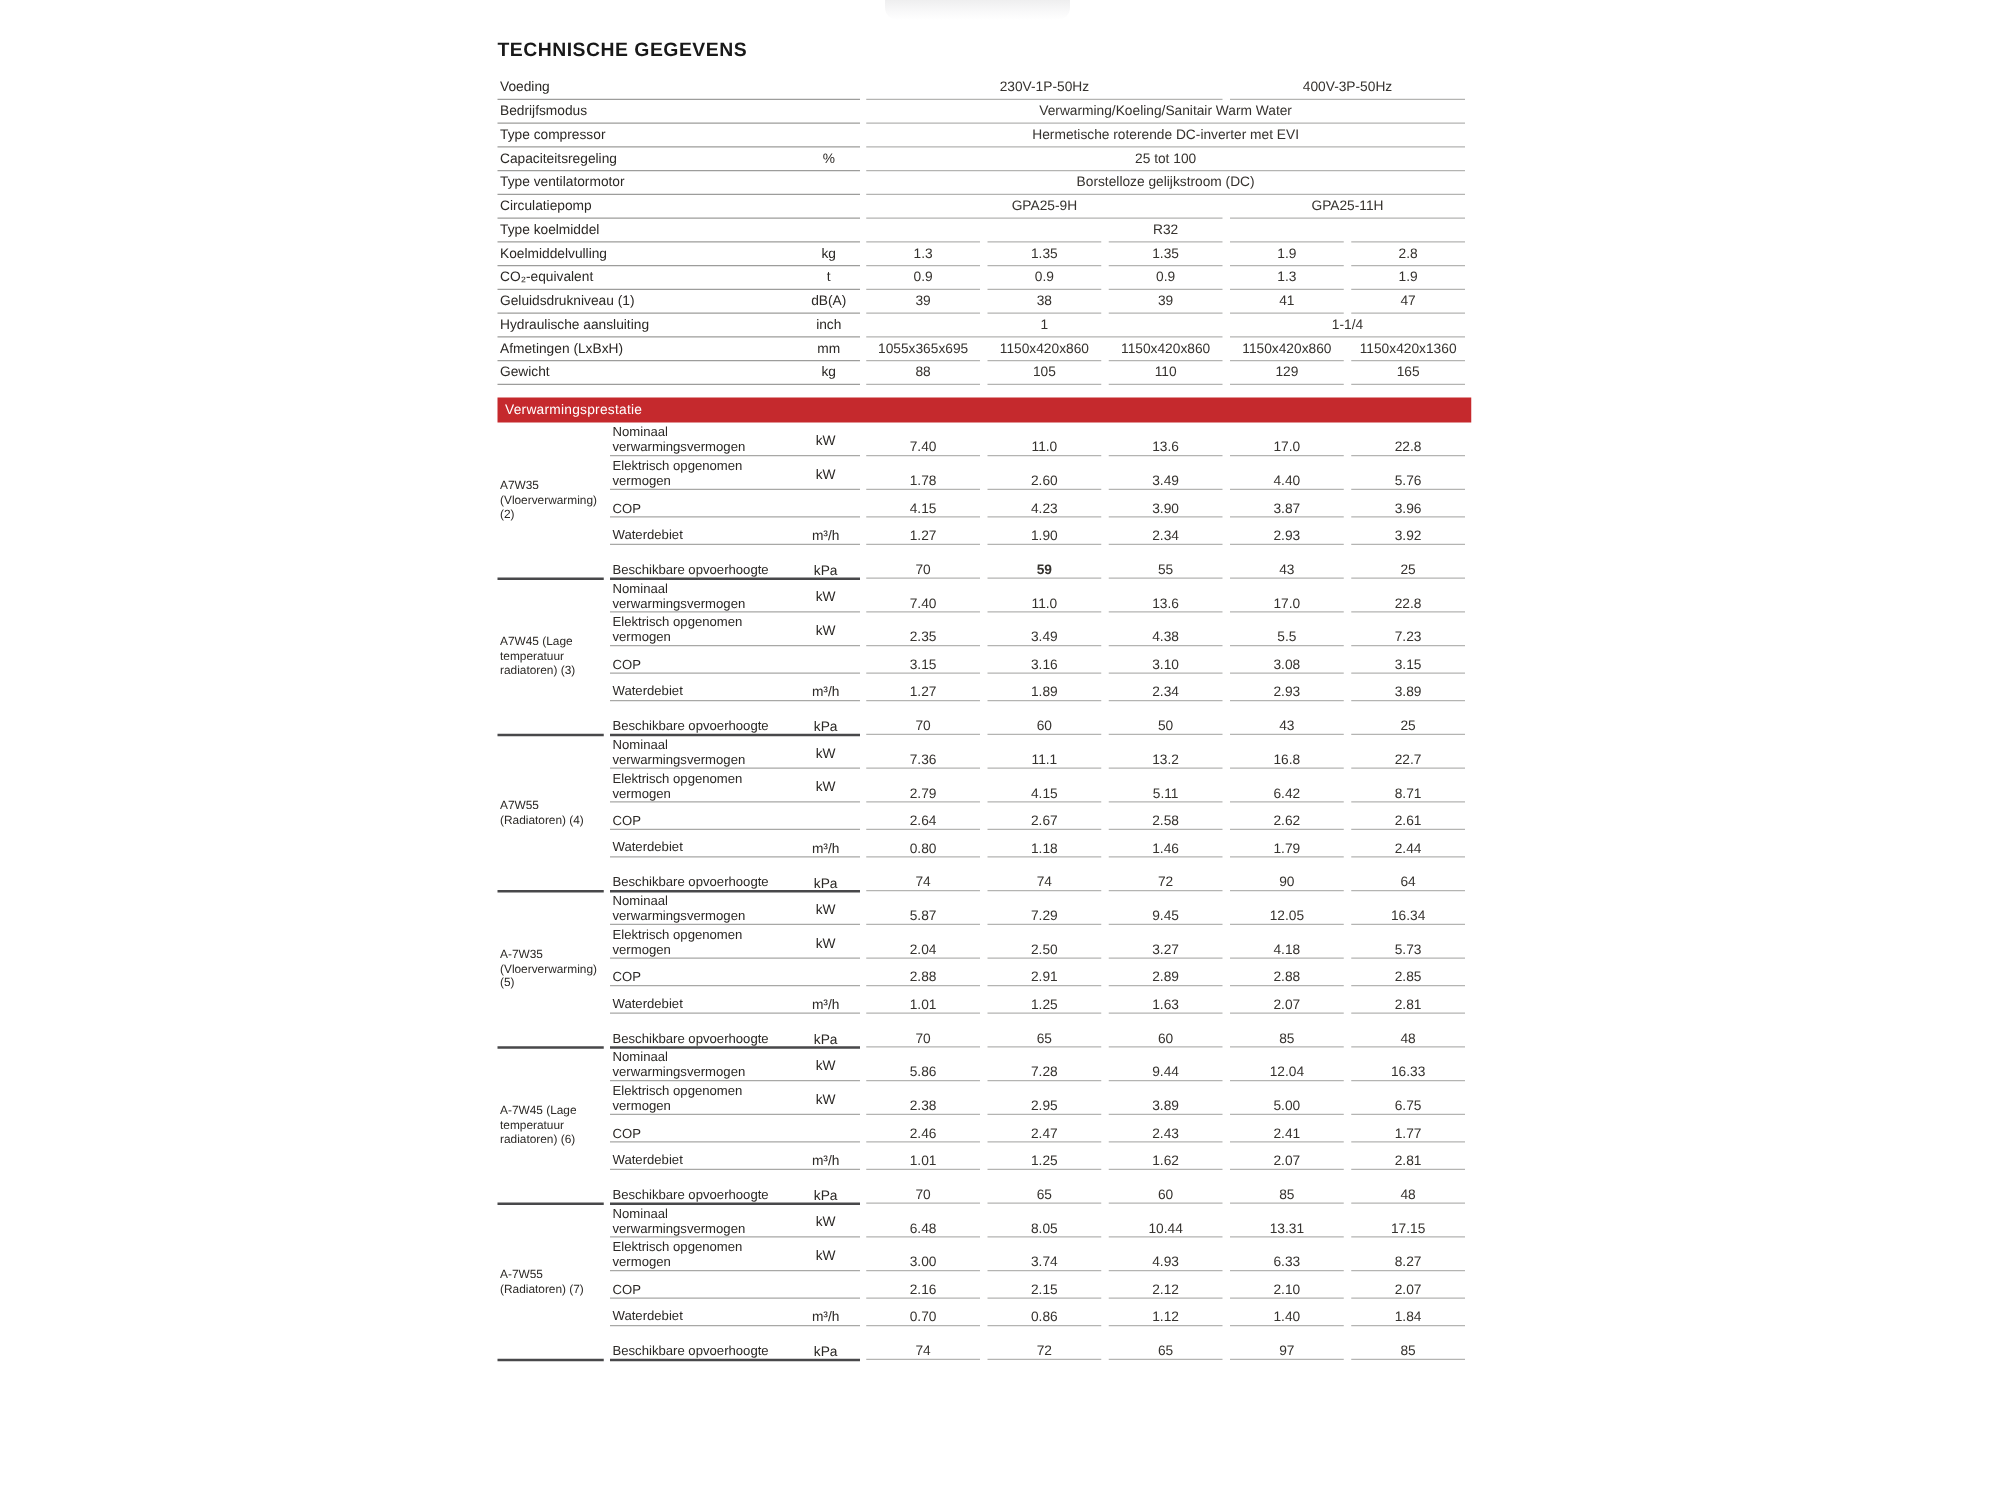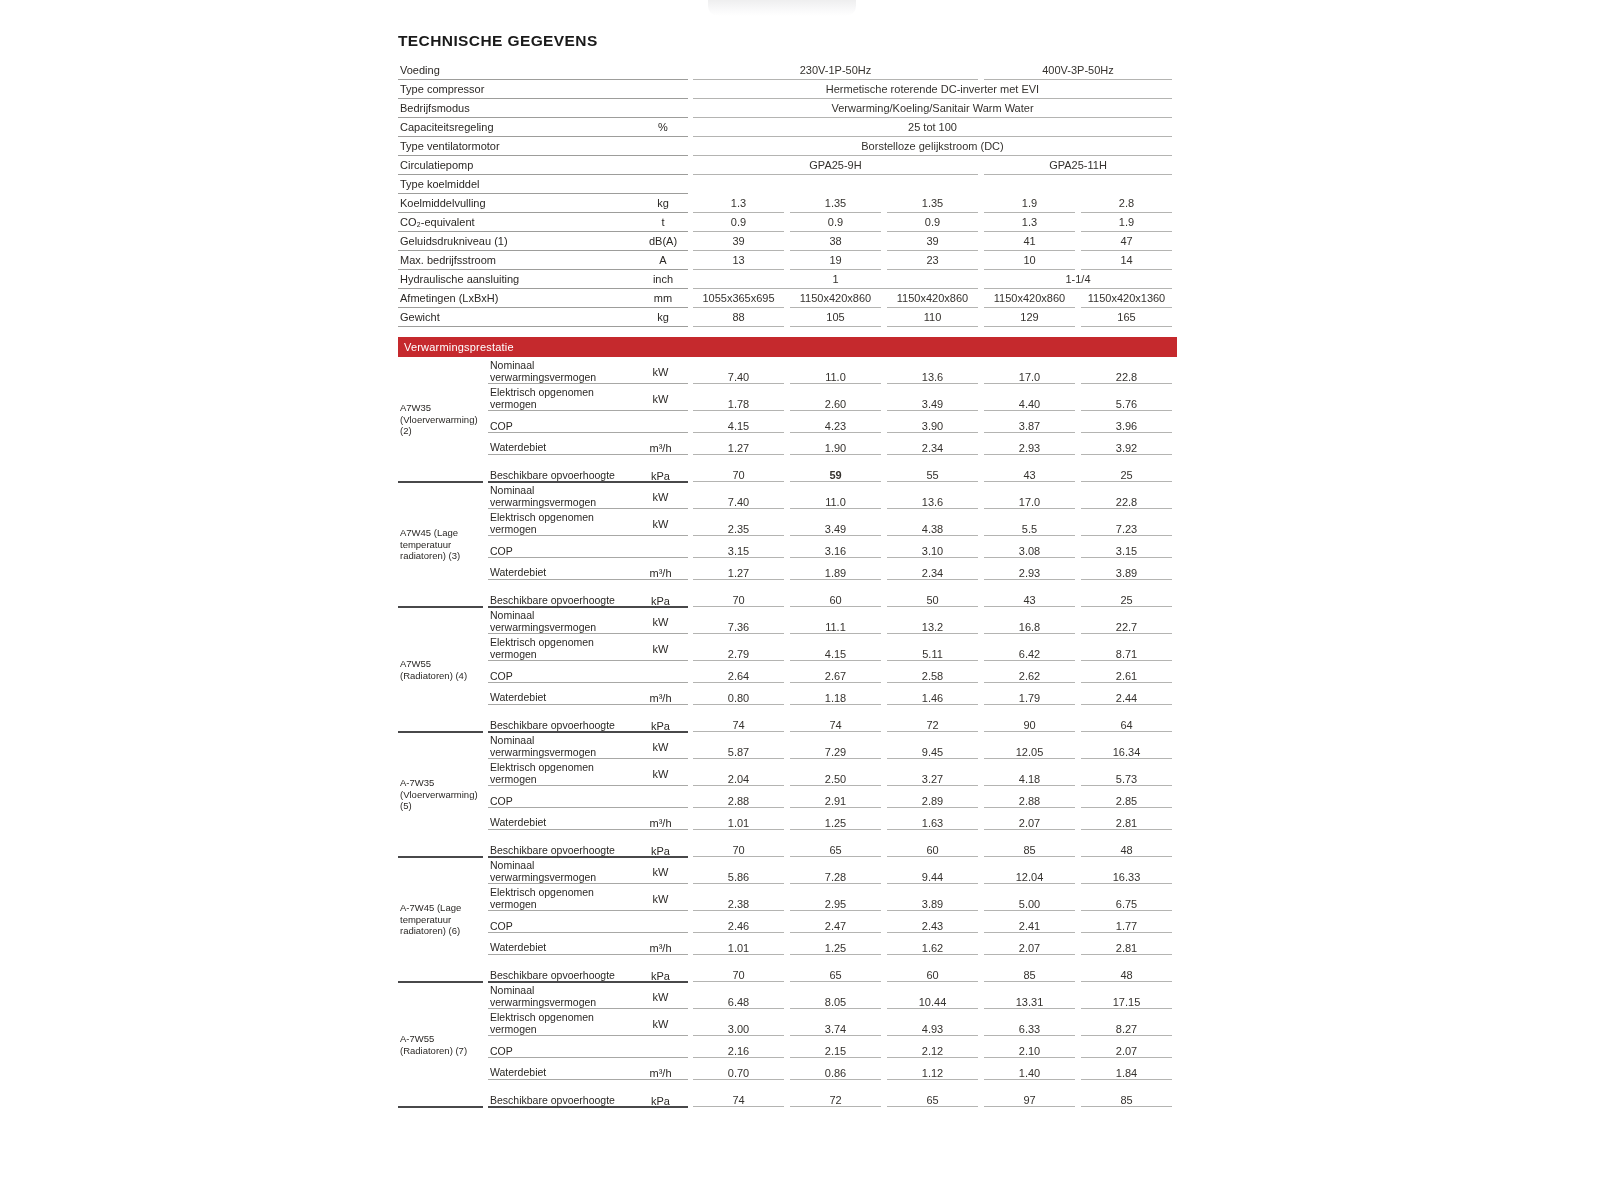--- a/index.html
+++ b/index.html
@@ -74,38 +74,38 @@
           <div class="s-label">Voeding</div>
           <div class="s-unit"></div>
         </div>
         <div class="vals">
           <div class="vcell" style="width: 285px;">230V-1P-50Hz</div>
           <div class="vcell" style="width: 188px;">400V-3P-50Hz</div>
         </div>
       </div>
       <div class="row srow">
         <div class="left-cell">
+          <div class="s-label">Bedrijfsmodus</div>
+          <div class="s-unit"></div>
+        </div>
+        <div class="vals">
+          <div class="vcell" style="width: 479px;">Verwarming/Koeling/Sanitair Warm Water</div>
+        </div>
+      </div>
+      <div class="row srow">
+        <div class="left-cell">
           <div class="s-label">Type compressor</div>
           <div class="s-unit"></div>
         </div>
         <div class="vals">
           <div class="vcell" style="width: 479px;">Hermetische roterende DC-inverter met EVI</div>
         </div>
       </div>
       <div class="row srow">
         <div class="left-cell">
-          <div class="s-label">Bedrijfsmodus</div>
-          <div class="s-unit"></div>
-        </div>
-        <div class="vals">
-          <div class="vcell" style="width: 479px;">Verwarming/Koeling/Sanitair Warm Water</div>
-        </div>
-      </div>
-      <div class="row srow">
-        <div class="left-cell">
           <div class="s-label">Capaciteitsregeling</div>
           <div class="s-unit">%</div>
         </div>
         <div class="vals">
           <div class="vcell" style="width: 479px;">25 tot 100</div>
         </div>
       </div>
       <div class="row srow">
         <div class="left-cell">
           <div class="s-label">Type ventilatormotor</div>
@@ -122,20 +122,28 @@
         </div>
         <div class="vals">
           <div class="vcell" style="width: 285px; text-align: center;">GPA25-9H</div>
           <div class="vcell" style="width: 188px;">GPA25-11H</div>
         </div>
       </div>
       <div class="row srow">
         <div class="left-cell">
           <div class="s-label">Type koelmiddel</div>
           <div class="s-unit"></div>
+        </div>
+        <div class="vals">
+          <div class="vcell" style="width: 91px;"></div>
+          <div class="vcell" style="width: 91px;"></div>
+          <div class="vcell" style="width: 91px;"></div>
+          <div class="vcell" style="width: 91px;"></div>
+          <div class="vcell" style="width: 91px;"></div>
+          <div class="seg-text">R32</div>
         </div>
       </div>
       <div class="row srow">
         <div class="left-cell">
           <div class="s-label">Koelmiddelvulling</div>
           <div class="s-unit">kg</div>
         </div>
         <div class="vals">
           <div class="vcell" style="width: 91px;">1.3</div>
           <div class="vcell" style="width: 91px;">1.35</div>
@@ -161,33 +169,20 @@
         <div class="left-cell">
           <div class="s-label">Geluidsdrukniveau (1)</div>
           <div class="s-unit">dB(A)</div>
         </div>
         <div class="vals">
           <div class="vcell" style="width: 91px;">39</div>
           <div class="vcell" style="width: 91px;">38</div>
           <div class="vcell" style="width: 91px;">39</div>
           <div class="vcell" style="width: 91px;">41</div>
           <div class="vcell" style="width: 91px;">47</div>
-        </div>
-      </div>
-      <div class="row srow">
-        <div class="left-cell">
-          <div class="s-label">Max. bedrijfsstroom</div>
-          <div class="s-unit">A</div>
-        </div>
-        <div class="vals">
-          <div class="vcell" style="width: 91px;">13</div>
-          <div class="vcell" style="width: 91px;">19</div>
-          <div class="vcell" style="width: 91px;">23</div>
-          <div class="vcell" style="width: 91px;">10</div>
-          <div class="vcell" style="width: 91px;">14</div>
         </div>
       </div>
       <div class="row srow">
         <div class="left-cell">
           <div class="s-label">Hydraulische aansluiting</div>
           <div class="s-unit">inch</div>
         </div>
         <div class="vals">
           <div class="vcell" style="width: 285px;">1</div>
           <div class="vcell" style="width: 188px;">1-1/4</div>

